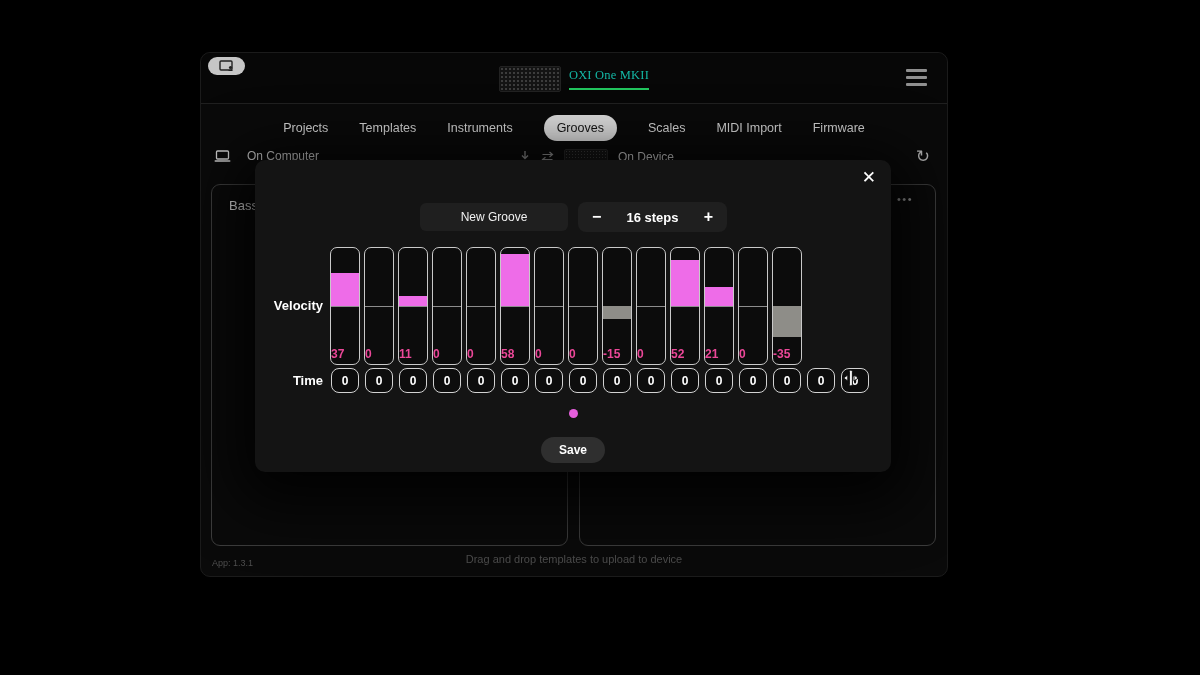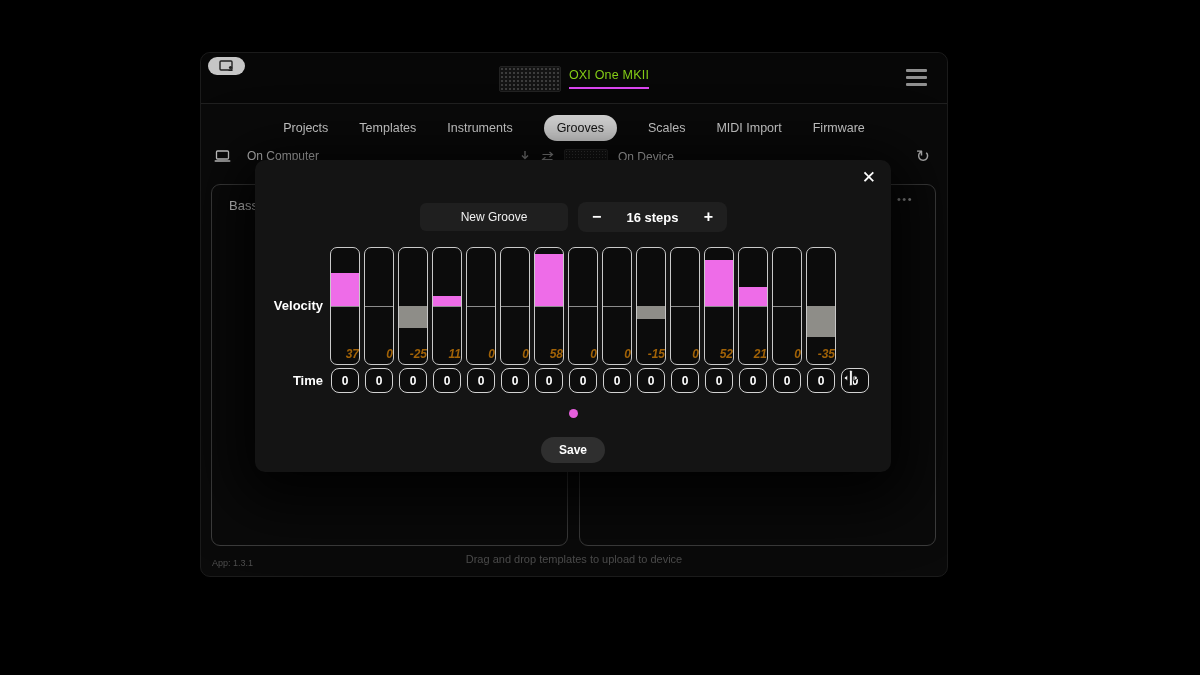--- a/index.html
+++ b/index.html
@@ -11,22 +11,22 @@
   .app-window { position:absolute; left:200px; top:52px; width:748px; height:525px;
                 background:#0a0a0a; border:1px solid #1b1b1b; border-radius:10px; }
   .app-header { position:absolute; left:0; top:0; width:100%; height:51px;
                 border-bottom:1px solid #202020; background:#070707; border-radius:10px 10px 0 0; }
   .badge-pill { position:absolute; left:7px; top:4px; width:37px; height:18px; background:#c6c6c6;
                 border-radius:9px; display:flex; align-items:center; justify-content:center; }
   .logo-group { position:absolute; left:0; top:0; width:100%; height:51px;
                 display:flex; align-items:center; justify-content:center; gap:8px; }
   .device-img { width:62px; height:26px; background-color:#141414; border:1px solid #222; border-radius:2px;
                 background-image:radial-gradient(#3d3d3d 0.8px, transparent 0.9px); background-size:4px 4px; }
-  .app-title { color:#84cc16; font-size:12.5px; letter-spacing:.2px; padding-bottom:5px;
-               border-bottom:2px solid #d946ef; }
+  .app-title { color:#14b8a6; font-size:12.5px; letter-spacing:.2px; padding-bottom:5px;
+               border-bottom:2px solid #22c55e;font-family:Liberation Serif, serif; }
   .hamburger { position:absolute; right:20px; top:16px; width:21px; cursor:pointer; }
   .hamburger div { height:3px; background:#8f8f8f; border-radius:1px; margin-bottom:4px; }
 
   
   .tabs-row { position:absolute; left:0; top:60px; width:100%; height:30px;
               display:flex; align-items:center; justify-content:center; gap:31px; }
   .tab { color:#d4d4d4; font-size:12.5px; cursor:pointer; white-space:nowrap; }
   .tab.active { background:#dcdcdc; color:#121212; padding:6px 13px; border-radius:15px; font-weight:500;text-align:center; }
 
   
@@ -67,22 +67,22 @@
   .time-label { position:absolute; left:0; top:213px; width:68px; text-align:right;
                 color:#fff; font-size:13px; font-weight:600; }
 
   .bars-row { position:absolute; left:75px; top:87px; display:flex; gap:4px; }
   .vbar { position:relative; width:30px; height:118px; border:1.4px solid #c9c9c9; border-radius:7px;
           background:#0c0c0c; overflow:hidden; cursor:pointer; }
   .vbar .centerline { position:absolute; left:0; top:50%; width:100%; height:1px; background:#8d8d8d; }
   .vbar .fill { position:absolute; left:0; width:100%; }
   .vbar .fill.pos { bottom:50%; background:#ee6ce8; }
   .vbar .fill.neg { top:50%; background:#8e8d88; }
-  .vbar .val { position:absolute; left:0; bottom:3px; width:100%; text-align:right;
-               color:#a16207; font-size:12px; font-weight:700;font-style:italic; }
+  .vbar .val { position:absolute; left:0; bottom:3px; width:100%; text-align:left;
+               color:#ec4899; font-size:12px; font-weight:700; }
 
   .time-row { position:absolute; left:75px; top:208px; display:flex; gap:4px; }
   .tcell { width:30px; display:flex; justify-content:center; }
   .tbox { width:28px; height:25px; border:1.4px solid #d2d2d2; border-radius:8px;
           display:flex; align-items:center; justify-content:center;
           color:#fff; font-size:12px; font-weight:700; cursor:pointer; background:#0d0d0d; }
 
   .page-dot { position:absolute; left:50%; top:249px; width:9px; height:9px; margin-left:-4.5px;
               border-radius:50%; background:#e55fdc; }
   .save-btn { position:absolute; left:50%; top:277px; transform:translateX(-50%);
@@ -178,25 +178,20 @@
           <div class="centerline"></div>
           <div class="fill pos" style="height: 33px;"></div>
           <div class="val">37</div>
         </div>
         <div class="vbar">
           <div class="centerline"></div>
           <div class="val">0</div>
         </div>
         <div class="vbar">
           <div class="centerline"></div>
-          <div class="fill neg" style="height: 22px;"></div>
-          <div class="val">-25</div>
-        </div>
-        <div class="vbar">
-          <div class="centerline"></div>
           <div class="fill pos" style="height: 10px;"></div>
           <div class="val">11</div>
         </div>
         <div class="vbar">
           <div class="centerline"></div>
           <div class="val">0</div>
         </div>
         <div class="vbar">
           <div class="centerline"></div>
           <div class="val">0</div>

